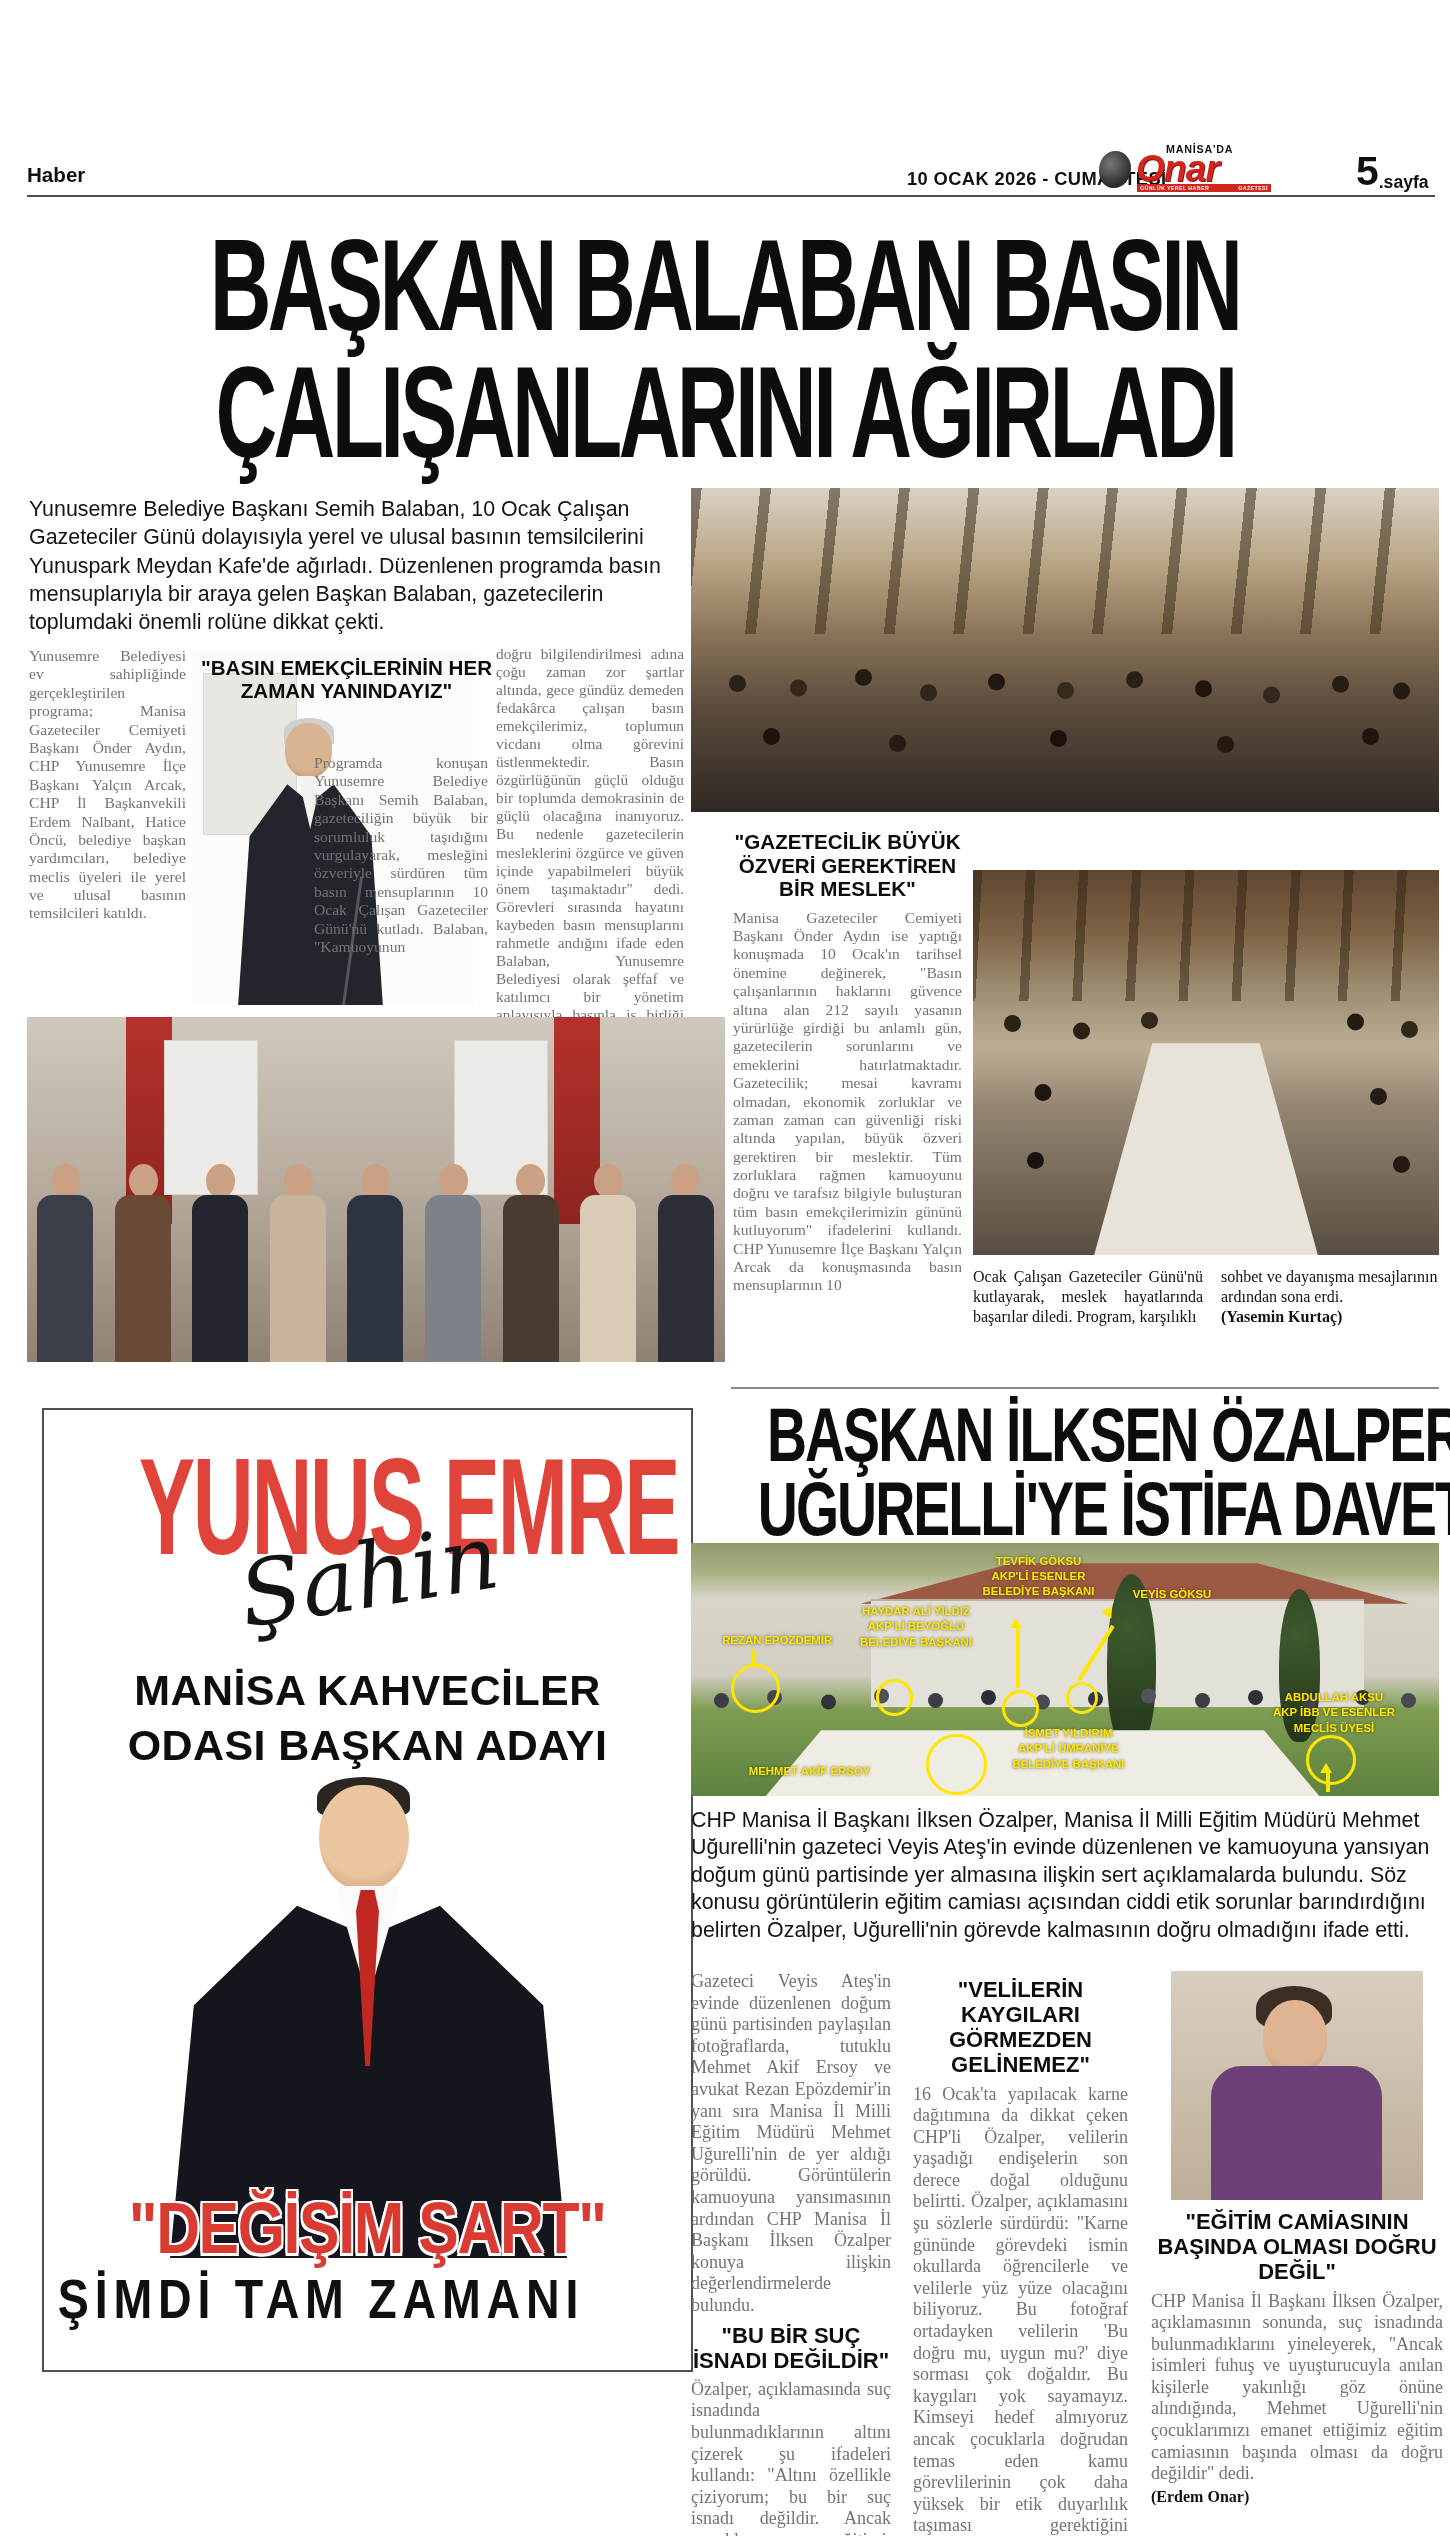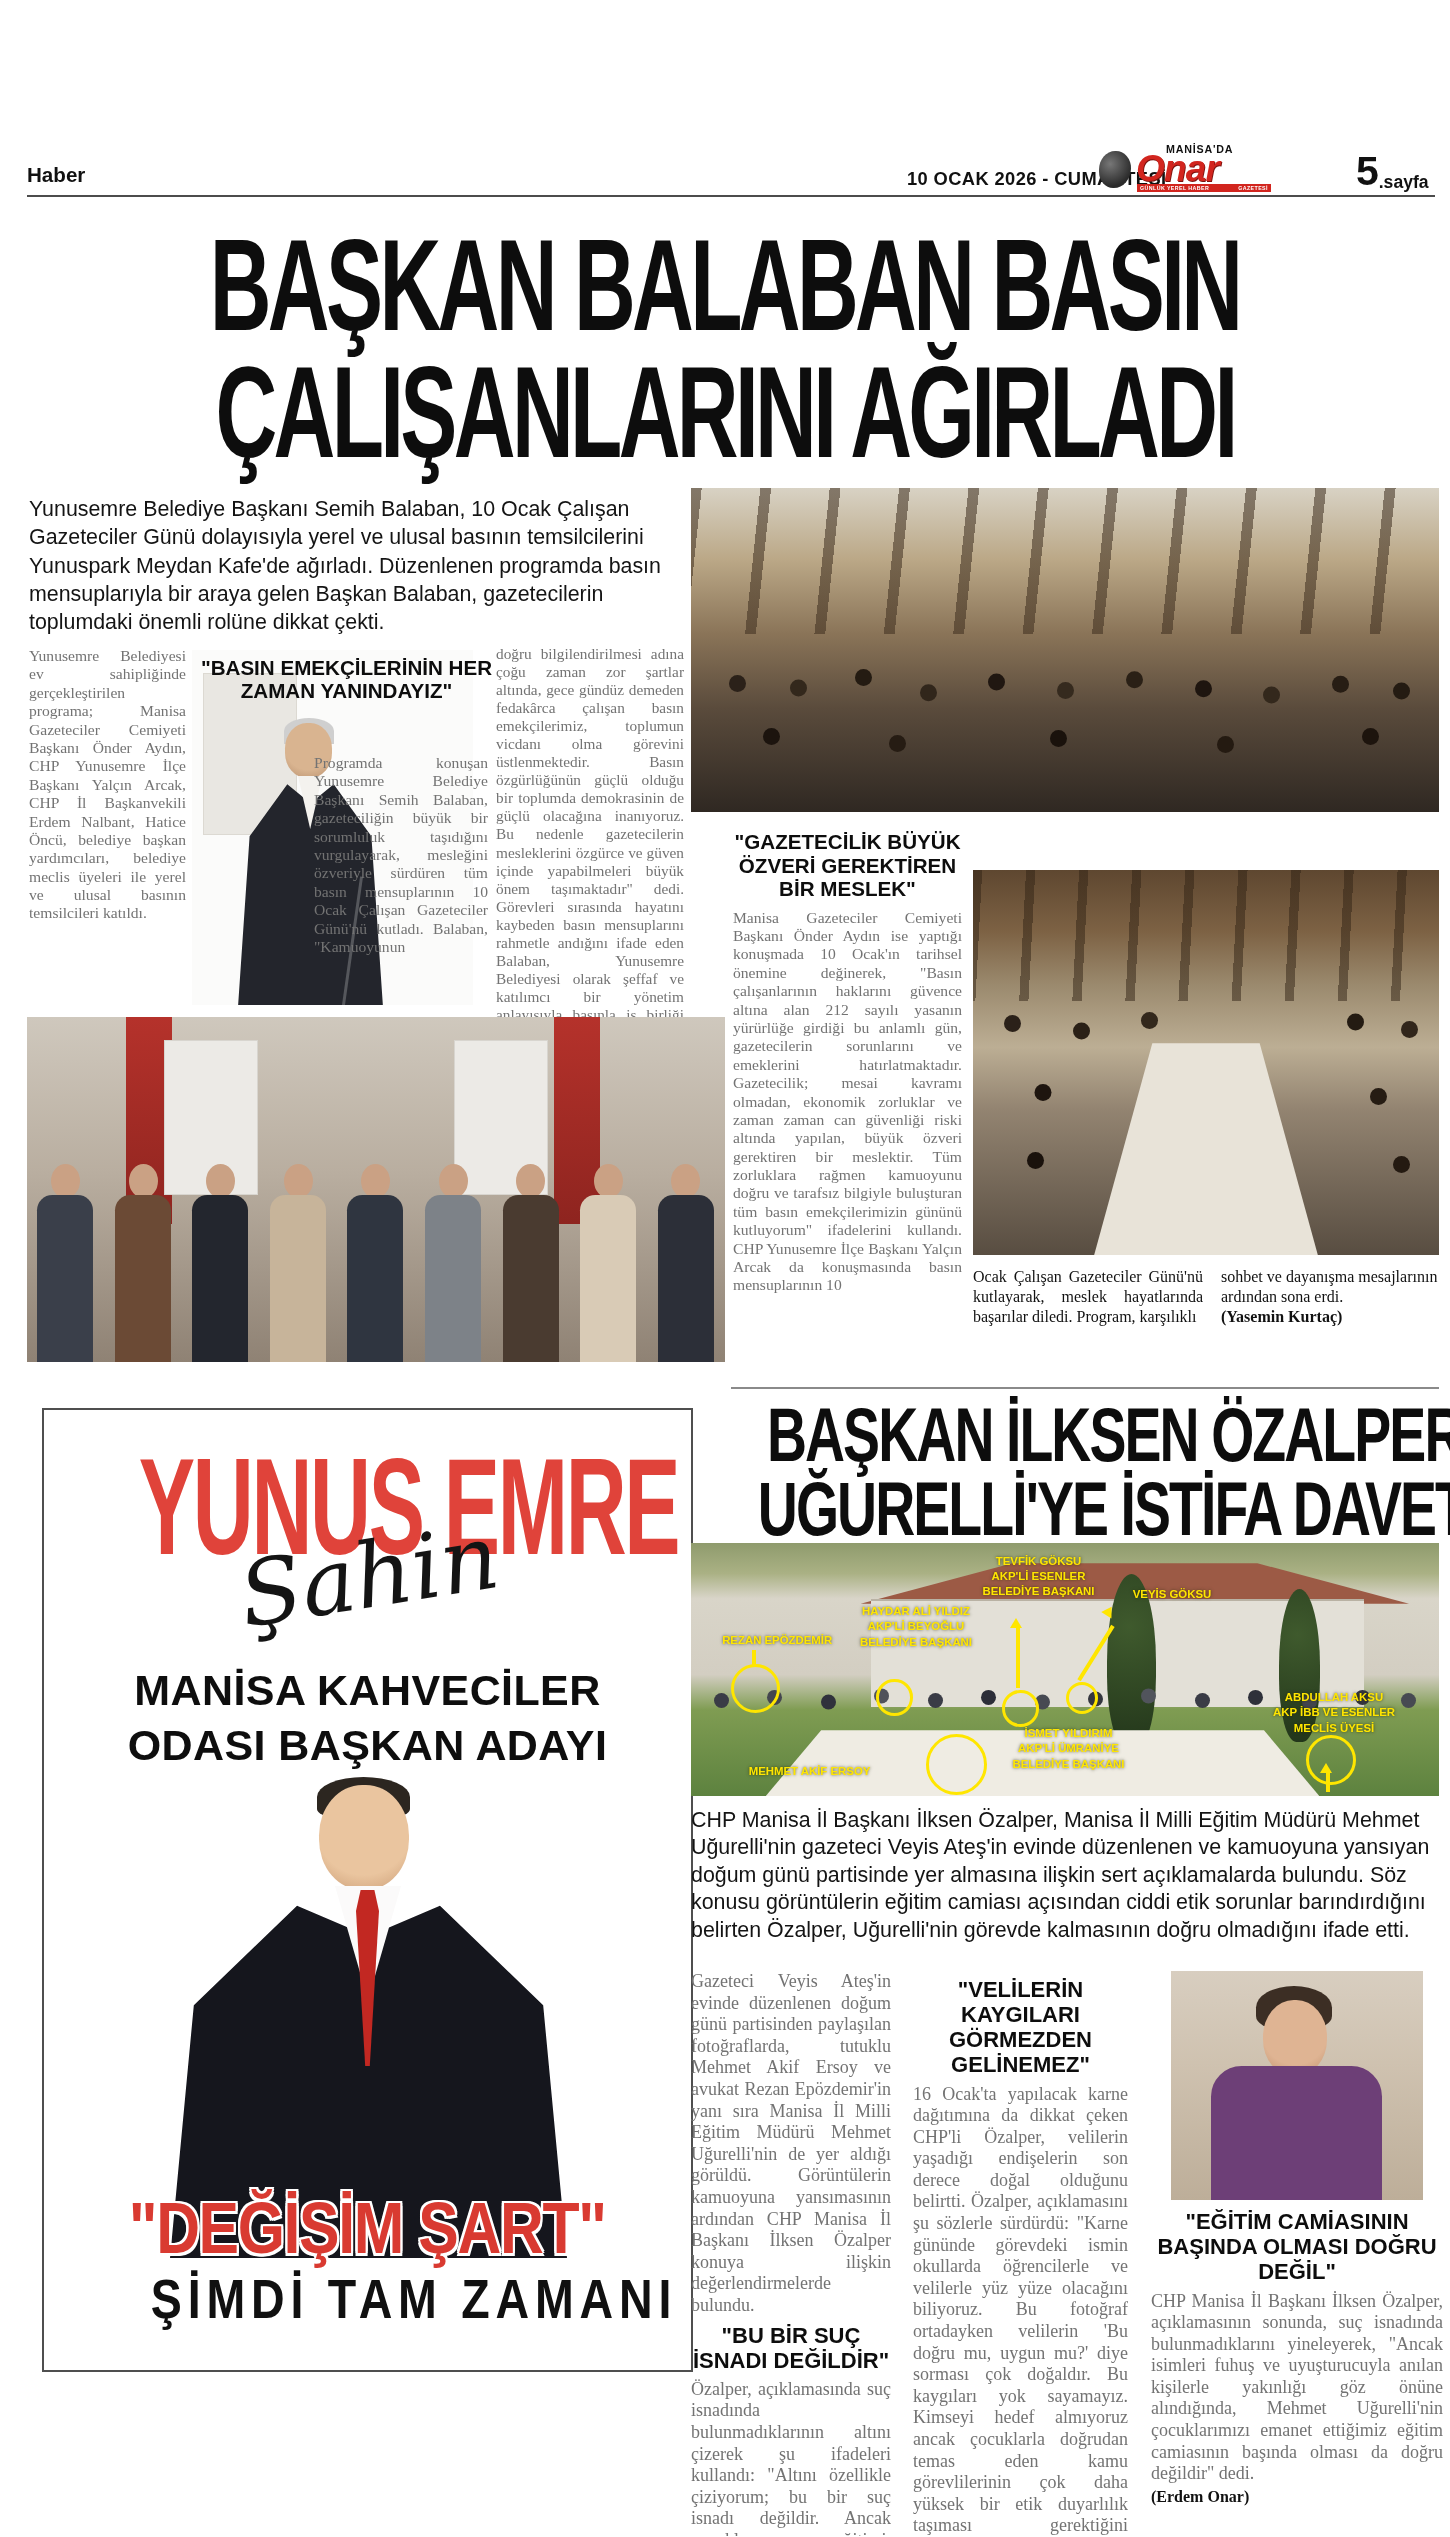--- a/index.html
+++ b/index.html
@@ -97,21 +97,21 @@
   #ad-suit{position:absolute;left:0;top:90px;width:397px;height:383px;background:#15161d;
       clip-path:polygon(0 100%,6% 34%,32% 8%,50% 16%,68% 8%,94% 34%,100% 100%)}
   #ad-shirt{position:absolute;left:165px;top:101px;width:66px;height:114px;background:#fbfafa;
       clip-path:polygon(0 0,100% 0,50% 100%)}
   #ad-tie{position:absolute;left:186px;top:105px;width:23px;height:176px;background:#c22822;
       clip-path:polygon(20% 0,80% 0,100% 12%,60% 100%,40% 100%,0 12%)}
   #ad-slogan1{position:absolute;left:0;top:780px;width:100%;text-align:center;white-space:nowrap;color:#d93a31;
       font:900 66px "Liberation Sans",sans-serif;letter-spacing:-1.5px;
       text-shadow:-2.3px 0 0 #fff,2.3px 0 0 #fff,0 -2.3px 0 #fff,0 2.3px 0 #fff,-2.3px -2.3px 0 #fff,2.3px 2.3px 0 #fff,-2.3px 2.3px 0 #fff,2.3px -2.3px 0 #fff}
   #ad-slogan1>span{display:inline-block;transform:scale(.92,1.1)}
-  #ad-slogan2{position:absolute;left:0;top:861px;width:100%;text-align:right;white-space:nowrap;color:#101010;
+  #ad-slogan2{position:absolute;left:0;top:861px;width:100%;text-align:left;white-space:nowrap;color:#101010;
       font:900 49px "Liberation Sans",sans-serif;letter-spacing:6.1px}
   #ad-slogan2>span{display:inline-block;transform:scale(.95,1.12)}
 
   
   #a2rule{left:731px;top:1387px;width:708px;height:1.5px;background:#8a8a8a}
   .hl2{left:689px;width:756px;text-align:center;white-space:nowrap;color:#0d0d0d}
   .hl2>span{display:inline-block;font:900 66px "Liberation Sans",sans-serif;
       letter-spacing:-2.3px;transform:scale(.84,1.14);transform-origin:center}
   #hl2a{top:1397px}#hl2b{top:1471px}
   #photo-annot{left:691px;top:1543px;width:748px;height:253px;overflow:hidden;

